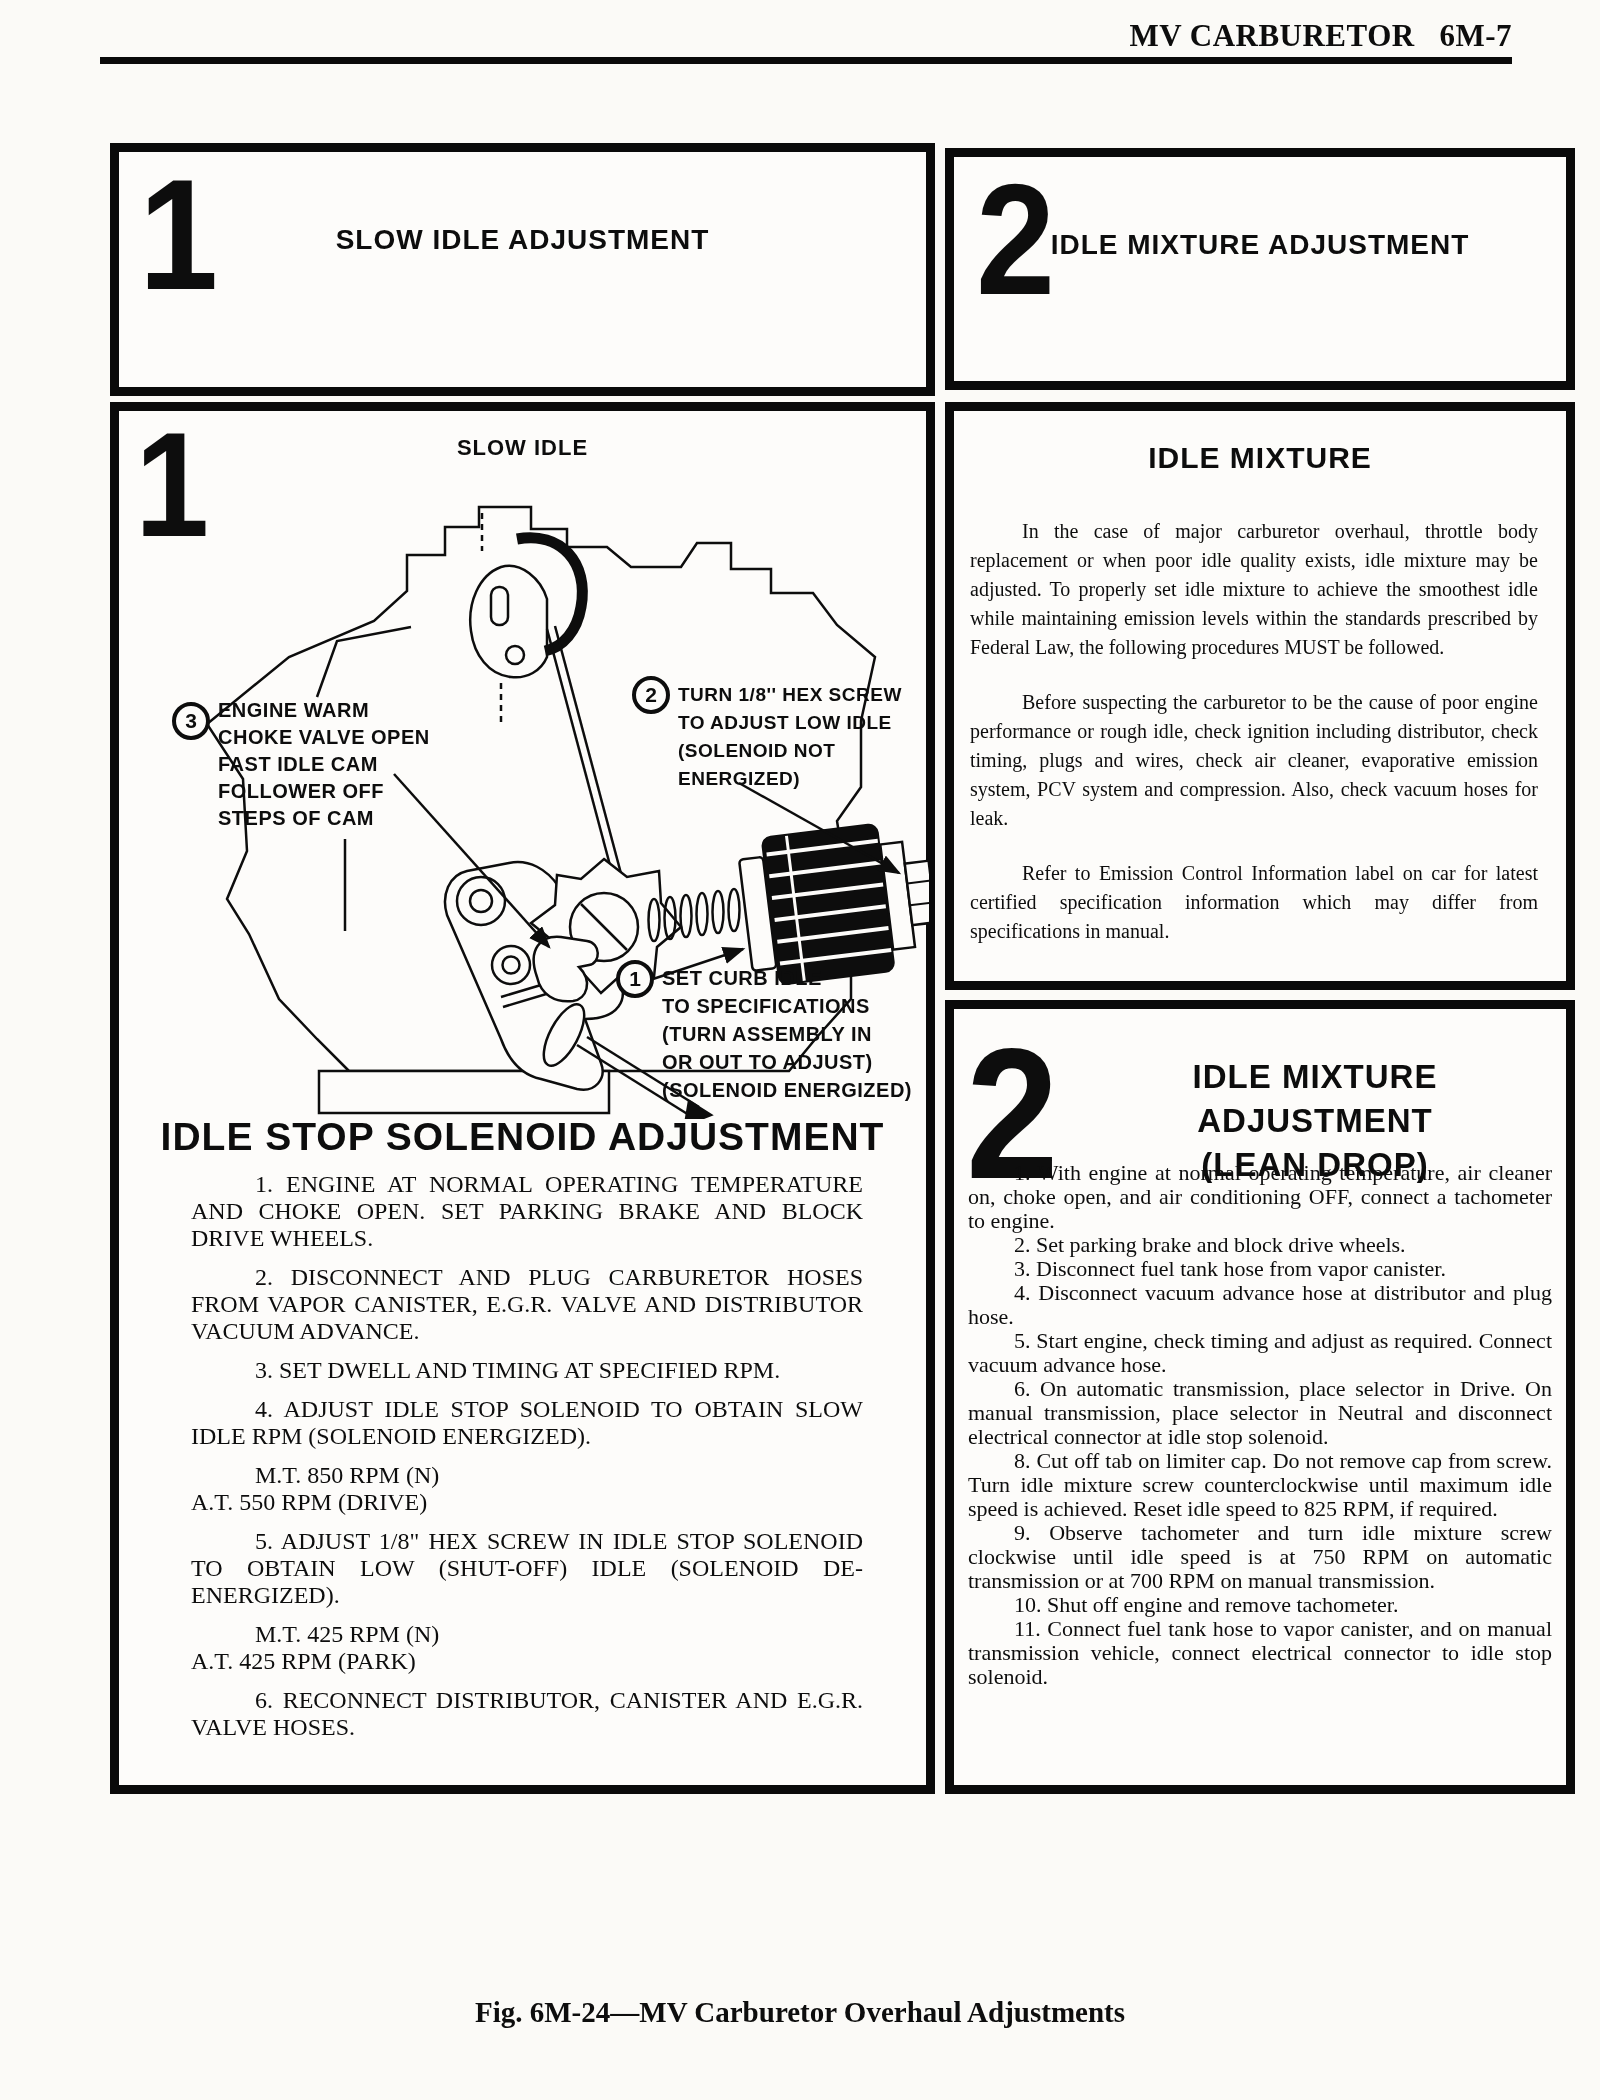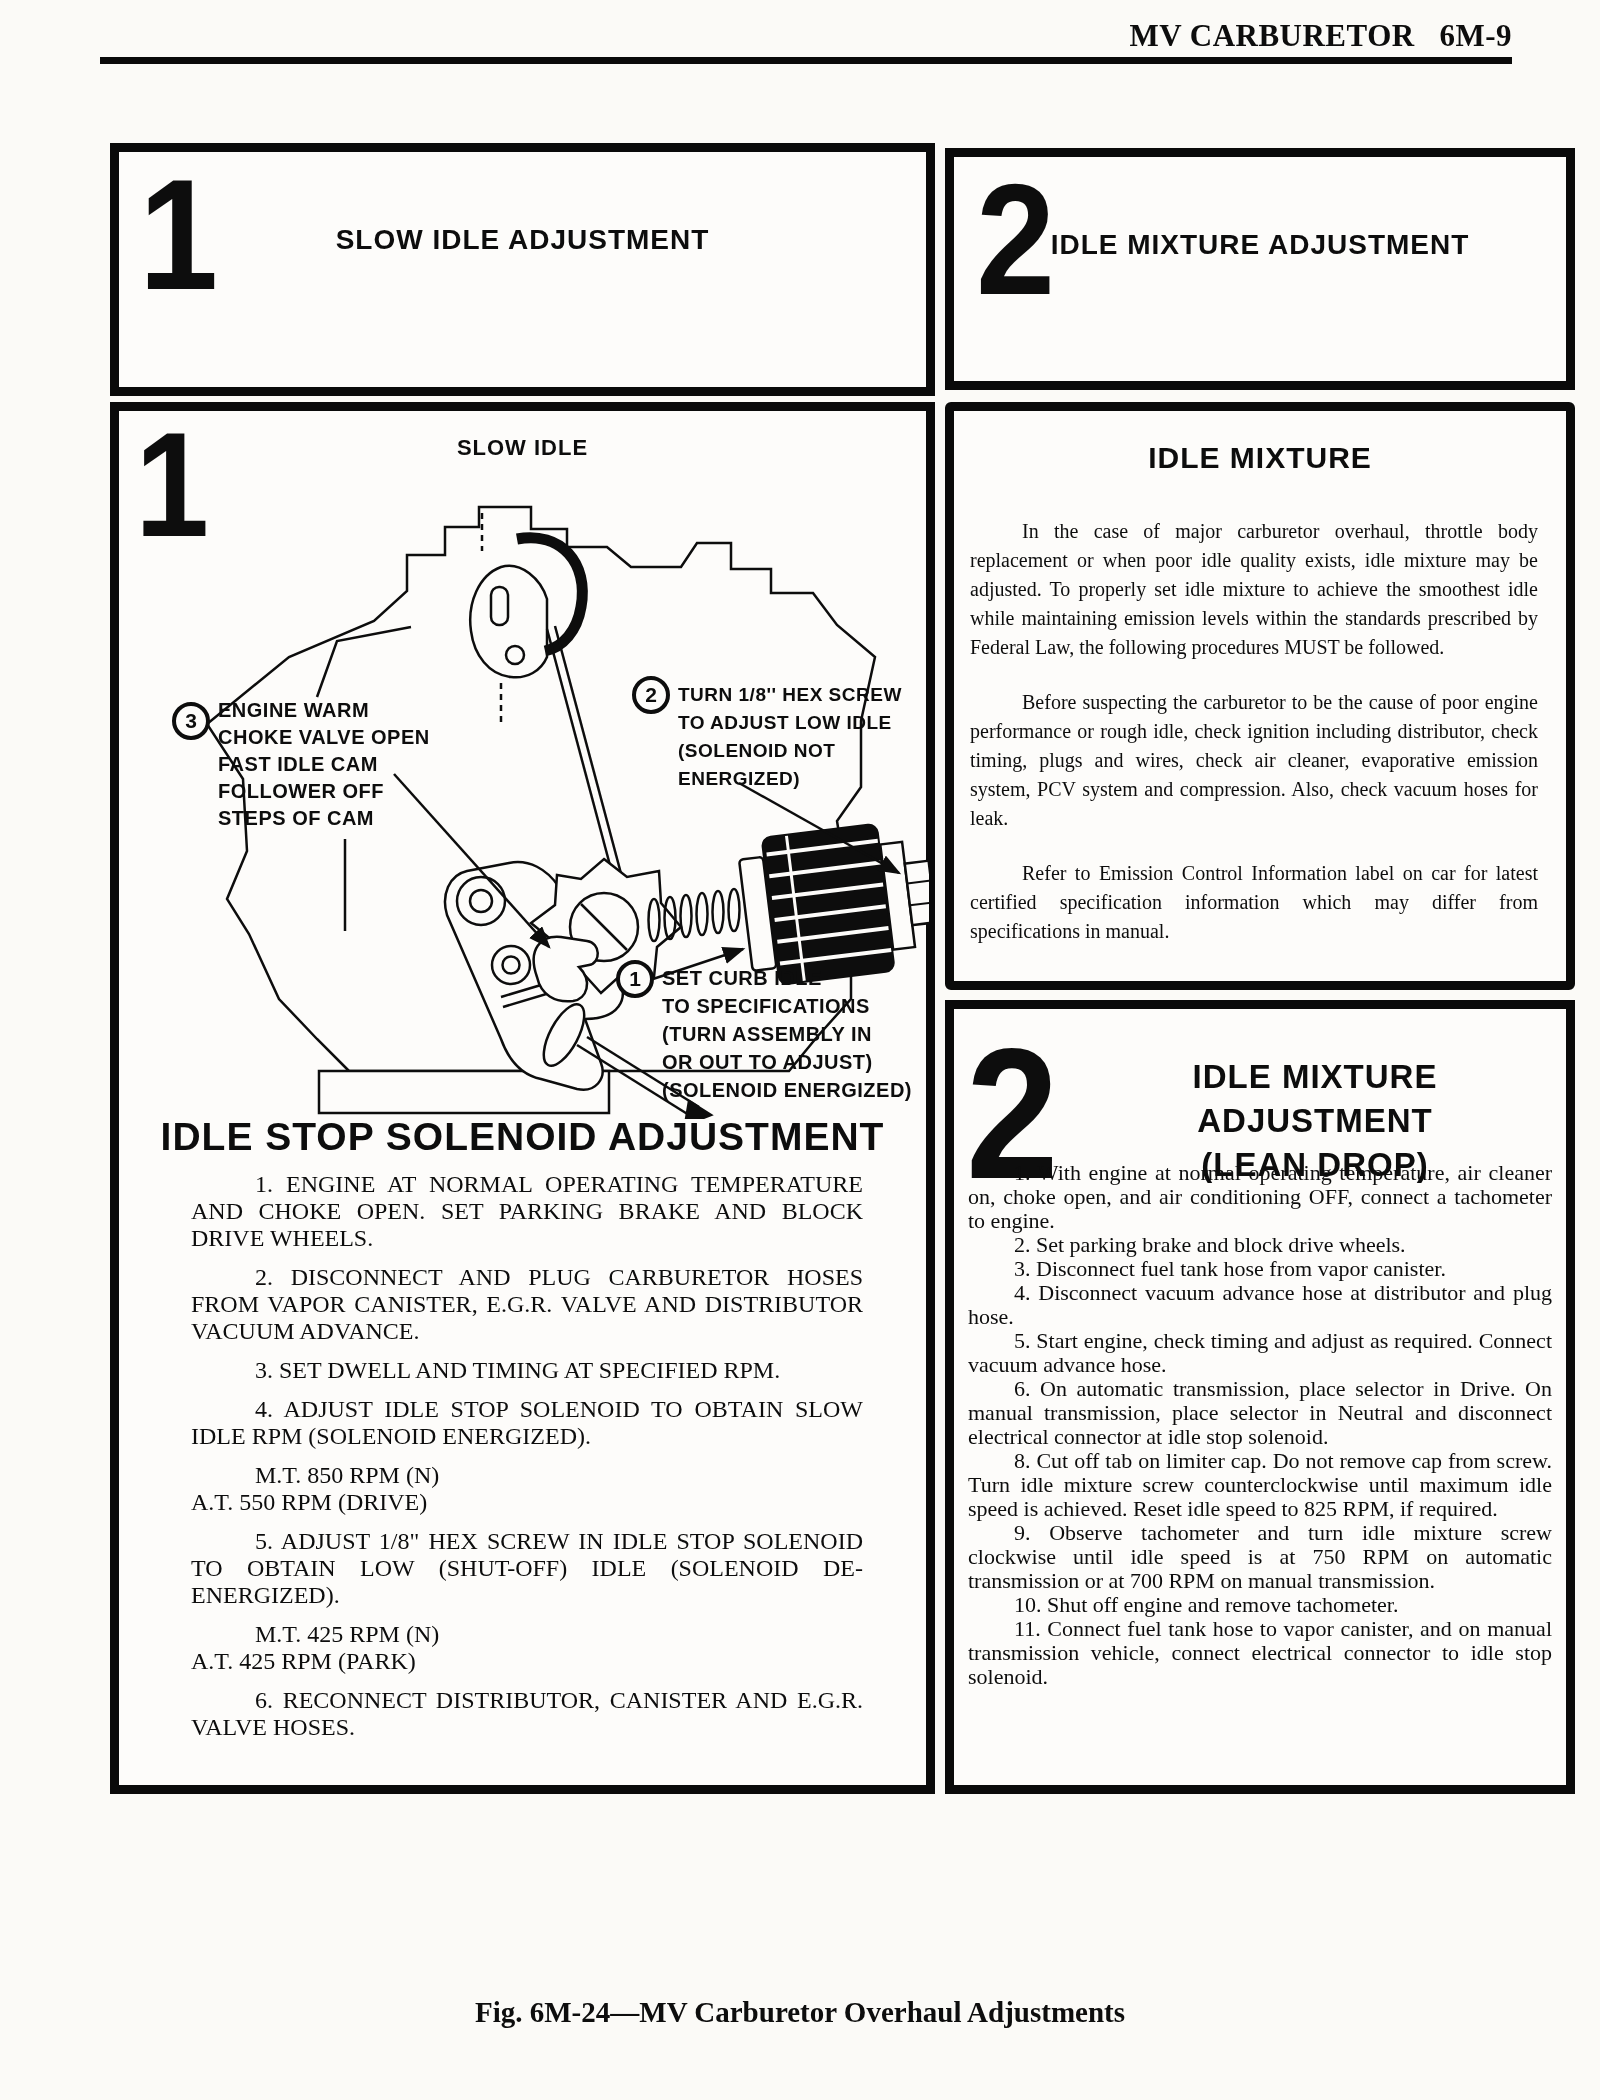--- a/index.html
+++ b/index.html
@@ -22,21 +22,21 @@
   .callout-text{position:absolute;font-family:"Liberation Sans", sans-serif;font-weight:bold;
       white-space:pre-line;letter-spacing:.5px;}
   .hr{position:absolute;background:#0a0a0a;}
   .footer{position:absolute;left:0;right:0;text-align:center;font-weight:bold;font-size:29px;}
   .header{position:absolute;font-weight:bold;font-size:31px;letter-spacing:.5px;white-space:pre;}
   svg{position:absolute;}
 </style>
 </head>
 <body>
 
-<div class="header" style="top:18px;right:88px;">MV CARBURETOR   6M-9</div>
+<div class="header" style="top:18px;right:88px;">MV CARBURETOR   6M-7</div>
 <div class="hr" style="left:100px;top:57px;width:1412px;height:7px;"></div>
 
 <div class="panel" style="left:110px;top:143px;width:825px;height:253px;">
   <div class="big-num" style="left:20px;top:10px;font-size:158px;">1</div>
   <div class="panel-title" style="top:72px;font-size:28px;">SLOW IDLE ADJUSTMENT</div>
 </div>
 
 <div class="panel" style="left:945px;top:148px;width:630px;height:242px;">
   <div class="big-num" style="left:22px;top:10px;font-size:158px;">2</div>
   <div class="panel-title" style="top:72px;font-size:28px;">IDLE MIXTURE ADJUSTMENT</div>
@@ -151,21 +151,21 @@
     <p>4. ADJUST IDLE STOP SOLENOID TO OBTAIN SLOW IDLE RPM (SOLENOID ENERGIZED).</p>
     <p class="specs">M.T. 850 RPM (N)
 A.T. 550 RPM (DRIVE)</p>
     <p>5. ADJUST 1/8" HEX SCREW IN IDLE STOP SOLENOID TO OBTAIN LOW (SHUT-OFF) IDLE (SOLENOID DE-ENERGIZED).</p>
     <p class="specs">M.T. 425 RPM (N)
 A.T. 425 RPM (PARK)</p>
     <p>6. RECONNECT DISTRIBUTOR, CANISTER AND E.G.R. VALVE HOSES.</p>
   </div>
 </div>
 
-<div class="panel" style="left:945px;top:402px;width:630px;height:588px;border-radius:6px;">
+<div class="panel" style="left:945px;top:402px;width:630px;height:588px;">
   <div class="panel-title" style="top:30px;font-size:30px;">IDLE MIXTURE</div>
   <div class="para" style="position:absolute;left:16px;right:28px;top:106px;font-size:20px;line-height:29px;">
     <p>In the case of major carburetor overhaul, throttle body replacement or when poor idle quality exists, idle mixture may be adjusted. To properly set idle mixture to achieve the smoothest idle while maintaining emission levels within the standards prescribed by Federal Law, the following procedures MUST be followed.</p>
     <p>Before suspecting the carburetor to be the cause of poor engine performance or rough idle, check ignition including distributor, check timing, plugs and wires, check air cleaner, evaporative emission system, PCV system and compression. Also, check vacuum hoses for leak.</p>
     <p>Refer to Emission Control Information label on car for latest certified specification information which may differ from specifications in manual.</p>
   </div>
 </div>
 
 <div class="panel" style="left:945px;top:1000px;width:630px;height:794px;">
   <div class="big-num" style="left:12px;top:20px;font-size:185px;">2</div>

